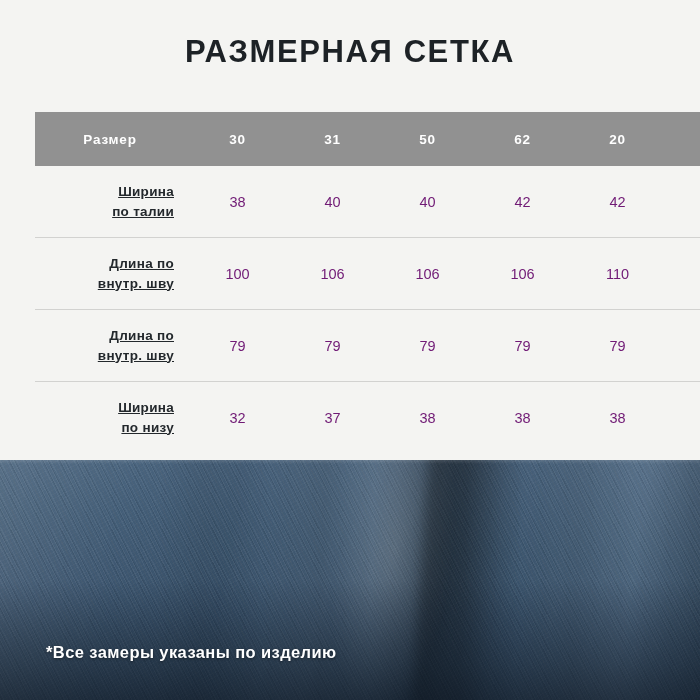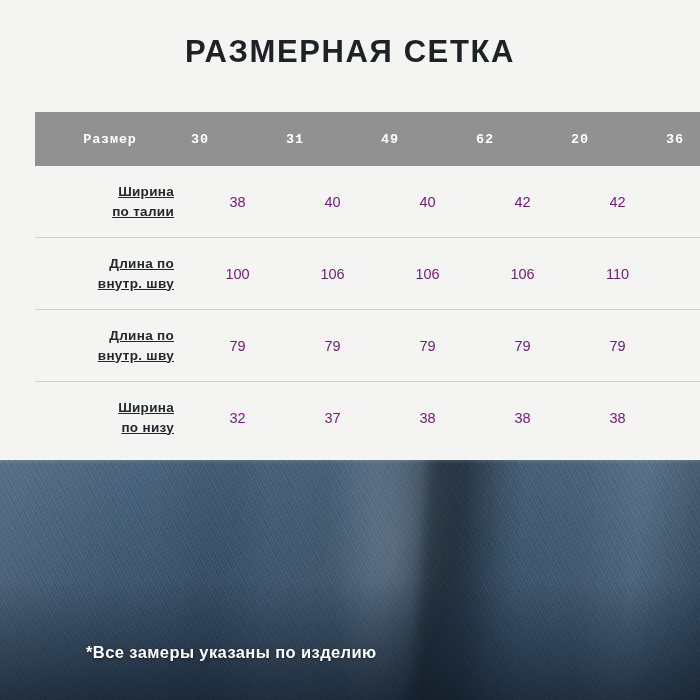--- a/index.html
+++ b/index.html
@@ -53,25 +53,23 @@
     color: #ffffff;
     font-size: 13.5px;
     font-weight: bold;
     height: 52px;
     vertical-align: middle;
     letter-spacing: 0.8px;
   }
   table.size-grid thead th.head-label {
     text-align: center;
     padding-right: 6px;
-    font-family: Liberation Mono, monospace;
   }
   table.size-grid thead th.head-val {
-    text-align: left;
-    font-family: Liberation Mono, monospace;
+    text-align: center;
   }
 
   table.size-grid tbody td {
     height: 69px;
     vertical-align: middle;
     color: #23282c;
     border-bottom: 1px solid #d2d2d0;
   }
   table.size-grid tbody tr:last-child td {
     border-bottom: none;
@@ -200,21 +198,20 @@
 
   .footnote {
     position: absolute;
     left: 46px;
     bottom: 38px;
     font-size: 16.5px;
     font-weight: bold;
     color: #ffffff;
     letter-spacing: 0.4px;
     text-shadow: 0 1px 3px rgba(0,0,0,0.45);
-    margin-left: 40px;
   }
 </style>
 </head>
 <body>
 
 <div class="page">
 
   <div class="title">РАЗМЕРНАЯ СЕТКА</div>
 
   <div class="table-wrap">
@@ -226,21 +223,21 @@
         <col class="val-col">
         <col class="val-col">
         <col class="val-col">
         <col class="val-col">
       </colgroup>
       <thead>
         <tr>
           <th class="head-label">Размер</th>
           <th class="head-val">30</th>
           <th class="head-val">31</th>
-          <th class="head-val">49</th>
+          <th class="head-val">50</th>
           <th class="head-val">62</th>
           <th class="head-val">20</th>
           <th class="head-val">36</th>
         </tr>
       </thead>
       <tbody>
         <tr>
           <td class="row-label">
             <span>Ширина</span><br>
             <span>по талии</span>

